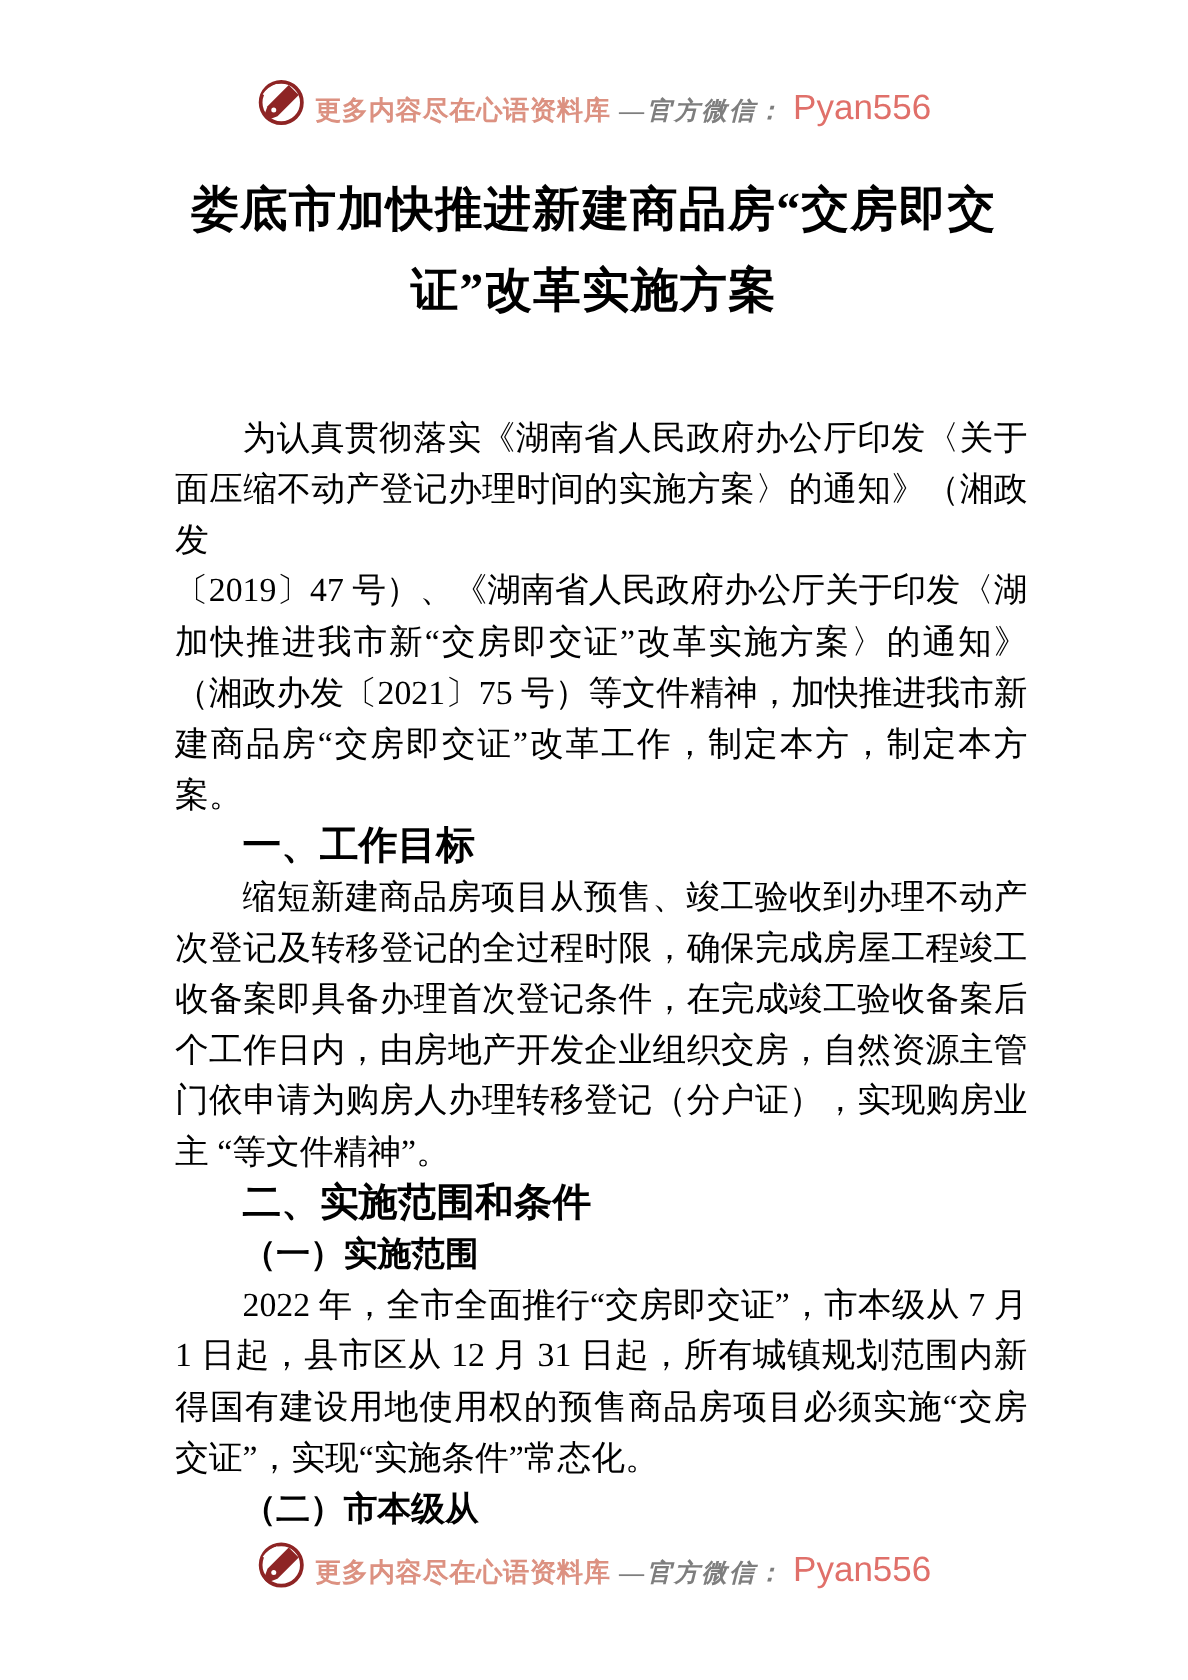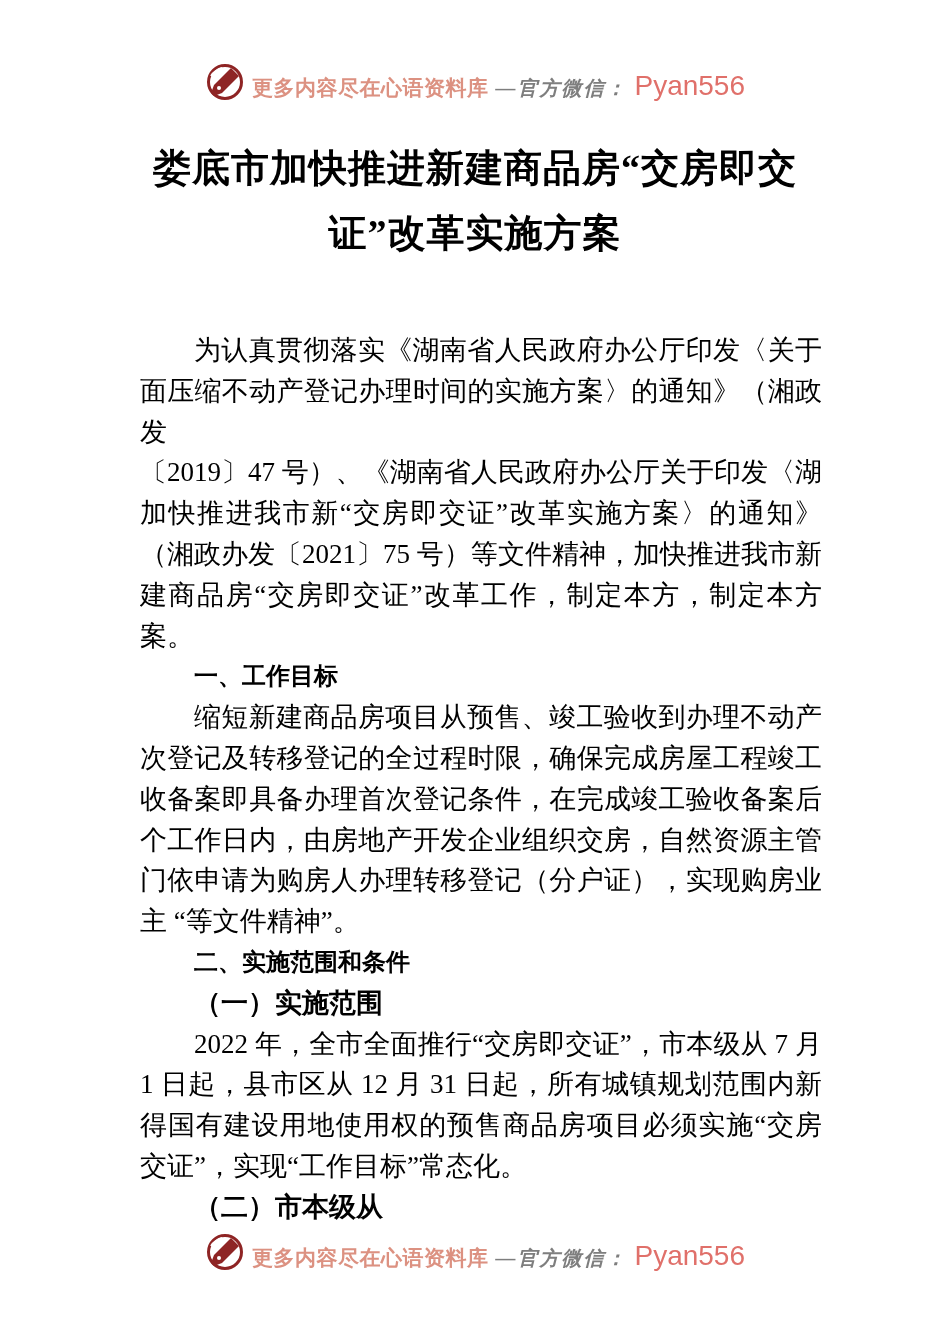--- a/index.html
+++ b/index.html
@@ -45,21 +45,21 @@
     font-size:27px;line-height:40.8px;height:40.8px;
     overflow:hidden;
   }
   .line.fill{
     text-align:justify;
     text-align-last:justify;
   }
   .line.indent{padding-left:54px;}
   .line.heading{
     font-family:"Liberation Sans",sans-serif;
-    font-weight:bold;font-size:24px;
+    font-weight:bold;font-size:31px;
   }
   .line.subheading{font-weight:600;}
 </style>
 </head>
 <body style="--page-bg: #ffffff; --text-color: #000000; --brand-color: #dc9181; --conn-color: #7e7e7e; --wid-color: #e0706a; --logo-color: #8e2424;">
 
 <div class="watermark wm-header">
   <svg class="wm-logo" viewBox="0 0 40 40" aria-hidden="true">
     <circle cx="20" cy="20" r="16.5" fill="none" stroke="var(--logo-color,#8e2424)" stroke-width="3"></circle>
     <path d="M26 6 L34 14 L17 31 L9 34 L6 31 L9 23 Z" fill="var(--logo-color,#8e2424)"></path>
@@ -90,21 +90,21 @@
     <div class="line paragraph fill">次登记及转移登记的全过程时限，确保完成房屋工程竣工验</div>
     <div class="line paragraph fill">收备案即具备办理首次登记条件，在完成竣工验收备案后 20</div>
     <div class="line paragraph fill">个工作日内，由房地产开发企业组织交房，自然资源主管部</div>
     <div class="line paragraph fill">门依申请为购房人办理转移登记（分户证），实现购房业</div>
     <div class="line paragraph">主 “等文件精神”。</div>
     <div class="line heading indent">二、实施范围和条件</div>
     <div class="line subheading indent">（一）实施范围</div>
     <div class="line paragraph indent fill">2022 年，全市全面推行“交房即交证”，市本级从 7 月</div>
     <div class="line paragraph fill">1 日起，县市区从 12 月 31 日起，所有城镇规划范围内新取</div>
     <div class="line paragraph fill">得国有建设用地使用权的预售商品房项目必须实施“交房即</div>
-    <div class="line paragraph">交证”，实现“工作目标”常态化。</div>
+    <div class="line paragraph">交证”，实现“实施条件”常态化。</div>
     <div class="line subheading indent">（二）市本级从</div>
   </div>
 
 <div class="watermark wm-footer">
   <svg class="wm-logo" viewBox="0 0 40 40" aria-hidden="true">
     <circle cx="20" cy="20" r="16.5" fill="none" stroke="var(--logo-color,#8e2424)" stroke-width="3"></circle>
     <path d="M26 6 L34 14 L17 31 L9 34 L6 31 L9 23 Z" fill="var(--logo-color,#8e2424)"></path>
     <circle cx="14" cy="26" r="2" fill="#ffffff"></circle>
     <path d="M6 14 Q10 8 17 6" fill="none" stroke="#ffffff" stroke-width="2"></path>
   </svg>

